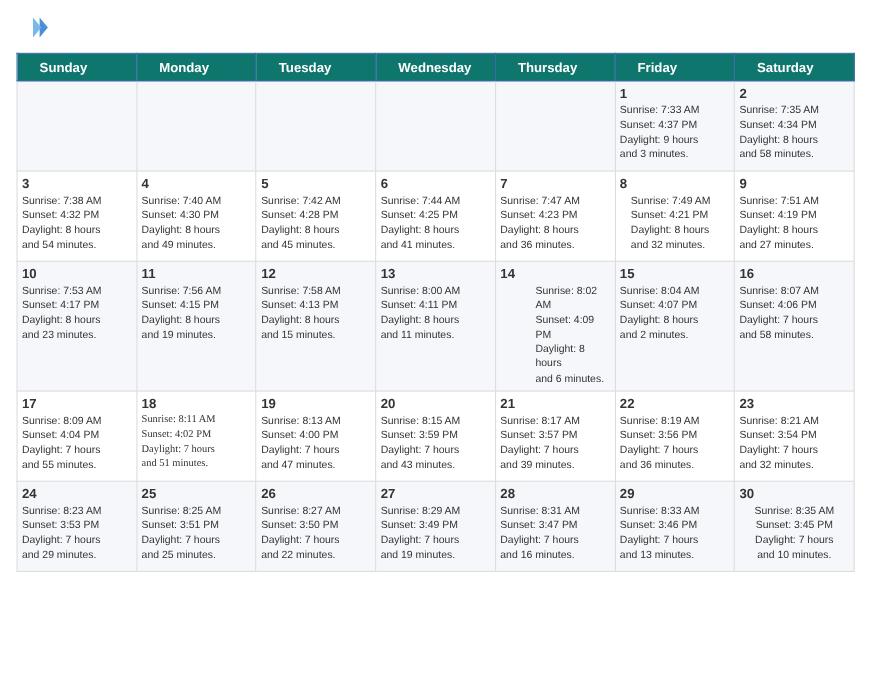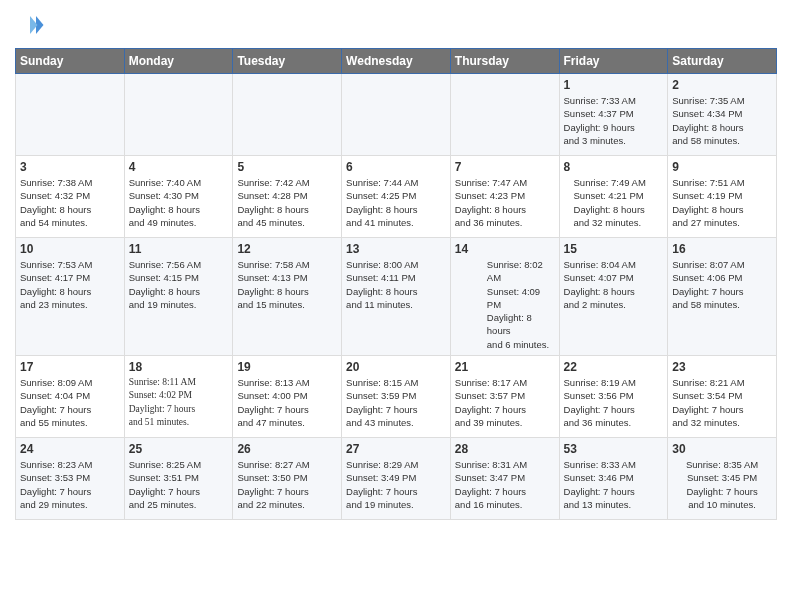--- a/index.html
+++ b/index.html
@@ -49,25 +49,25 @@
     .subtitle {
       font-size: 14px;
       color: #555;
     }
     table {
       width: 100%;
       border-collapse: collapse;
       table-layout: fixed;
     }
     thead th {
-      background: #737373;
+      background: #0f766e;
       color: #fff;
       font-size: 12px;
       font-weight: bold;
-      padding: 5px 4px;
+      padding: 5px 20px;
       text-align: left;
       border: 1px solid #3a6aaa;
     }
     tbody td {
       vertical-align: top;
       padding: 4px 4px;
       font-size: 10px;
       color: #333;
       border: 1px solid #ddd;
       height: 82px;
@@ -329,21 +329,21 @@
 and 19 minutes.</div>
           </td>
           <td>
             <span class="day-num">28</span>
             <div class="day-info" style="white-space: pre-line;">Sunrise: 8:31 AM
 Sunset: 3:47 PM
 Daylight: 7 hours
 and 16 minutes.</div>
           </td>
           <td>
-            <span class="day-num">53</span>
+            <span class="day-num">29</span>
             <div class="day-info" style="white-space: pre-line;">Sunrise: 8:33 AM
 Sunset: 3:46 PM
 Daylight: 7 hours
 and 13 minutes.</div>
           </td>
           <td>
             <span class="day-num">30</span>
             <div class="day-info" style="white-space: pre-line; text-align: center;">Sunrise: 8:35 AM
 Sunset: 3:45 PM
 Daylight: 7 hours

